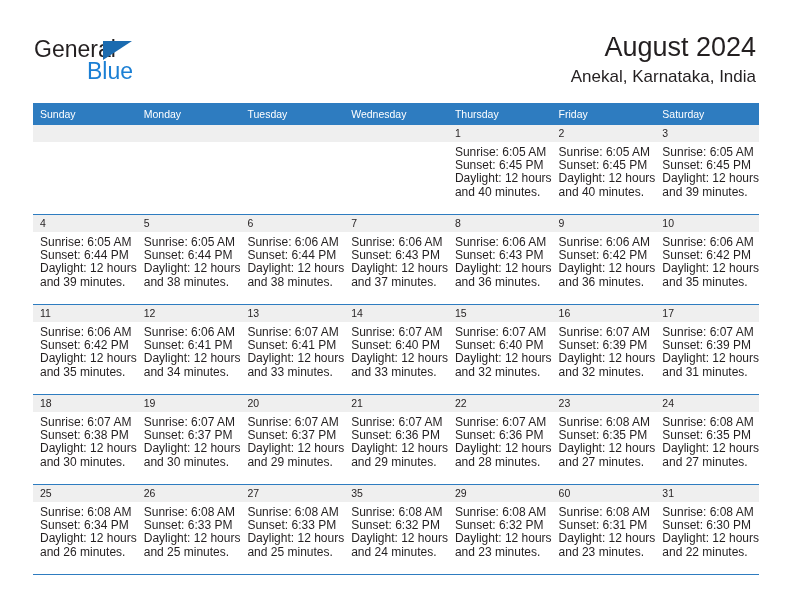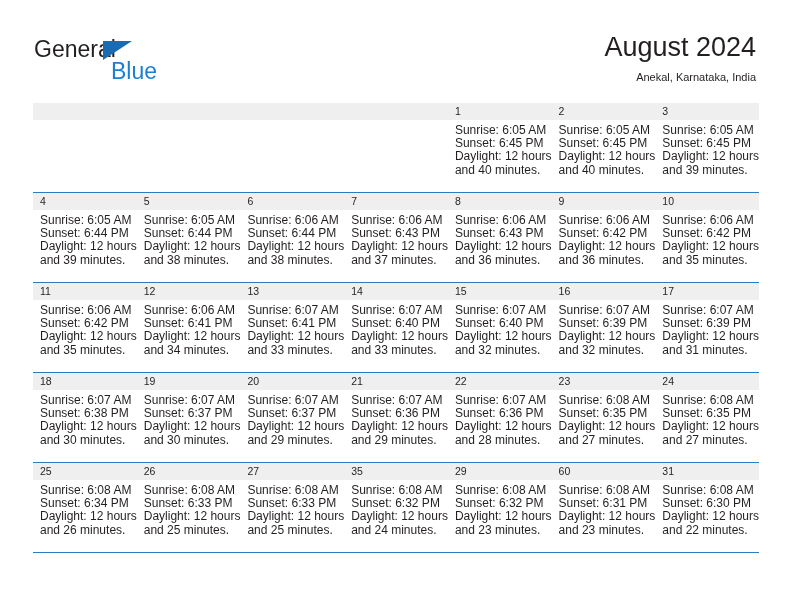--- a/index.html
+++ b/index.html
@@ -56,37 +56,36 @@
     border-left: 29px solid #1b6bb0;
     border-bottom: 19px solid transparent;
   }
   .logo-blue {
     position: absolute;
     left: 53px;
     top: 22px;
     font-size: 23px;
     color: #1b7fd4;
     line-height: 26px;
-    margin-left: 24px;
   }
 
   .title-block {
     position: absolute;
     right: 36px;
     top: 30px;
     text-align: right;
   }
   .cal-title {
     font-size: 27px;
     color: #231f20;
     line-height: 34px;
     white-space: nowrap;
   }
   .cal-subtitle {
-    font-size: 11px;
+    font-size: 17px;
     color: #231f20;
     line-height: 20px;
     margin-top: 3px;
     white-space: nowrap;
   }
 
   
   .grid {
     position: absolute;
     left: 33px;
@@ -156,20 +155,29 @@
 
     <div class="title-block">
       <div class="cal-title">August 2024</div>
       <div class="cal-subtitle">Anekal, Karnataka, India</div>
     </div>
 
   </div>
 
   <div class="grid">
 
+    <div class="dow-row">
+      <div class="dow">Sunday</div>
+      <div class="dow">Monday</div>
+      <div class="dow">Tuesday</div>
+      <div class="dow">Wednesday</div>
+      <div class="dow">Thursday</div>
+      <div class="dow">Friday</div>
+      <div class="dow">Saturday</div>
+    </div>
 
     <div id="weeks-container">
         <div class="week">
           <div class="cell empty">
             <div class="daynum-bar"></div>
           </div>
           <div class="cell empty">
             <div class="daynum-bar"></div>
           </div>
           <div class="cell empty">

